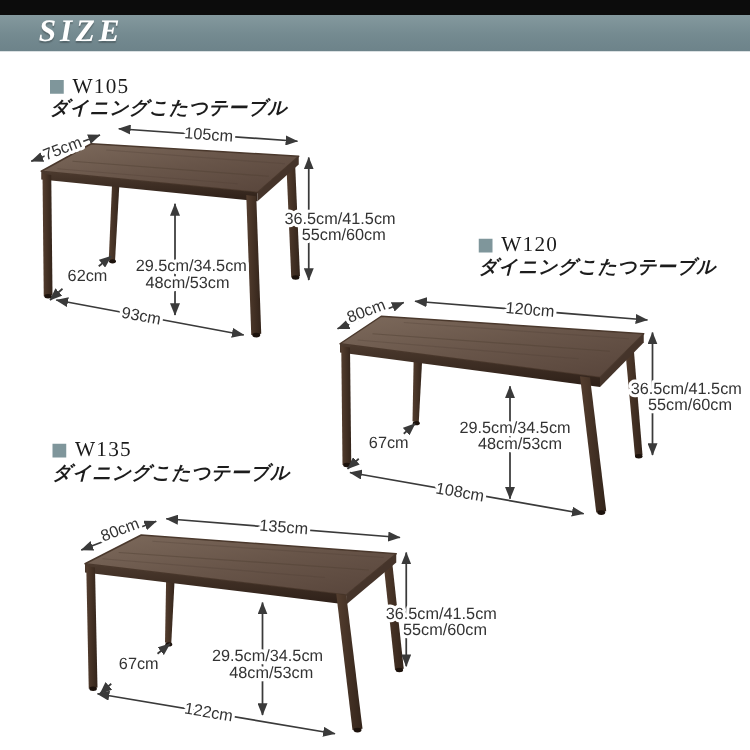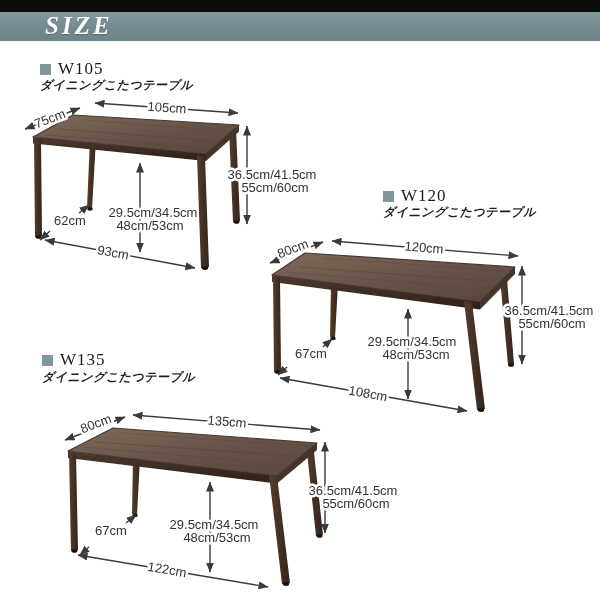--- a/index.html
+++ b/index.html
@@ -5,28 +5,28 @@
   html,body{margin:0;padding:0;background:#fff;}
   #stage{position:relative;width:600px;height:600px;background:#fff;overflow:hidden;
          font-family:"Liberation Sans",sans-serif;}
   
   #hdr{position:absolute;left:0;top:0;width:600px;height:41px;}
   #hdr .black{position:absolute;left:0;top:0;width:600px;height:12px;background:#0c0c0c;}
   #hdr .teal{position:absolute;left:0;top:12px;width:600px;height:29px;
              background:linear-gradient(180deg,#84999e 0%,#748a90 55%,#6d838a 100%);}
   #hdr .size{position:absolute;left:31px;top:12px;height:29px;line-height:28px;
              font-family:"Liberation Serif","DejaVu Serif",serif;font-style:italic;font-weight:bold;
-             font-size:25px;letter-spacing:3px;color:#ffffff;text-shadow:0 1px 1px rgba(0,0,0,.25);margin-left:14px;}
+             font-size:25px;letter-spacing:3px;color:#ffffff;text-shadow:0 1px 1px rgba(0,0,0,.25);}
   
   .fig{position:absolute;}
   .fig-title{position:absolute;display:flex;align-items:center;gap:7px;
              font-family:"Liberation Serif","DejaVu Serif",serif;font-size:17px;color:#1b1b1b;letter-spacing:1px;}
   .bullet{width:11px;height:11px;background:#7f969b;display:inline-block;}
   .fig-sub{position:absolute;font-family:"Liberation Serif","DejaVu Serif",serif;font-style:italic;
-           font-weight:bold;font-size:12px;letter-spacing:.5px;color:#1c1c1c;white-space:nowrap;}
+           font-weight:bold;font-size:15px;letter-spacing:.5px;color:#1c1c1c;white-space:nowrap;}
   .fig svg{position:absolute;left:0;overflow:visible;}
   
   .dl2,.dl1{stroke:#3a3a3a;stroke-width:1.4;fill:none;}
   .dl2{marker-start:url(#ah);marker-end:url(#ah);}
   .dl1{marker-end:url(#ah);}
   .dt{font-family:"Liberation Sans",sans-serif;font-size:13px;fill:#333;
       stroke:#fff;stroke-width:5px;paint-order:stroke;stroke-linejoin:round;text-anchor:middle;}
   .leg{fill:url(#legG);}
   .cap{fill:#1c120c;}
   .streak{stroke:#504034;fill:none;stroke-width:1;}

